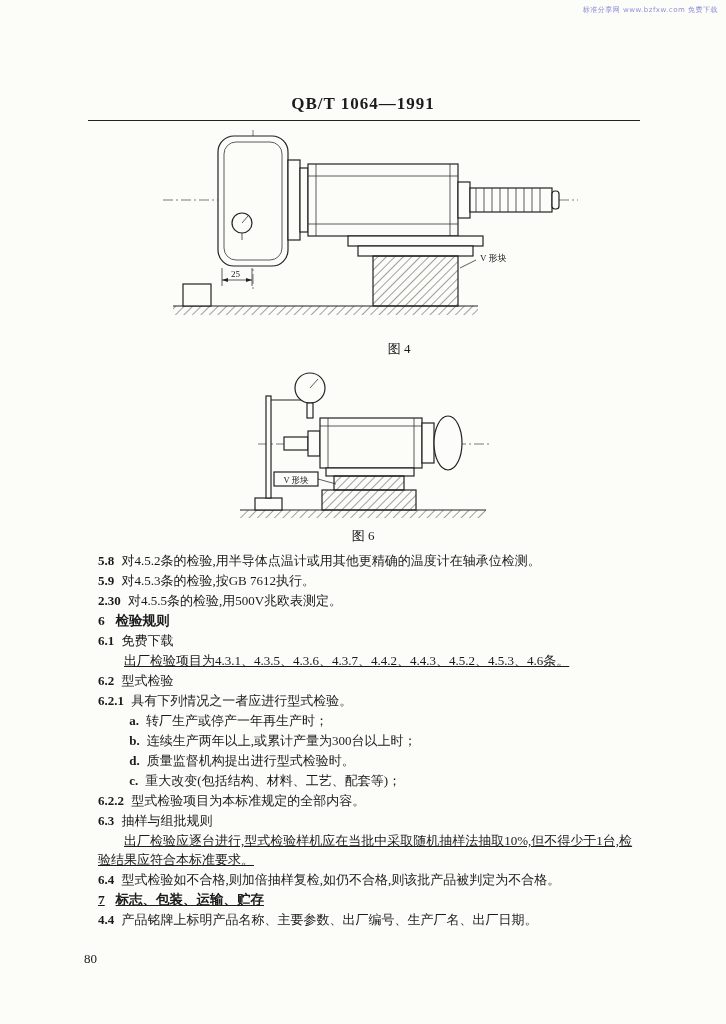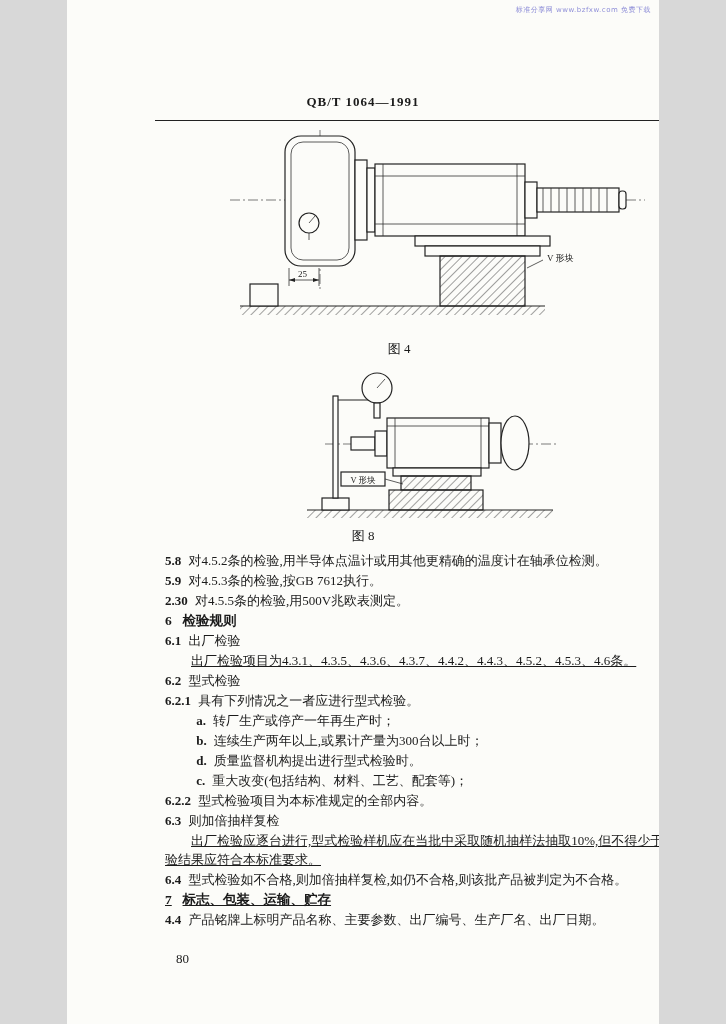--- a/index.html
+++ b/index.html
@@ -1,29 +1,29 @@
 <!DOCTYPE html>
 <html><head>
 <meta charset="utf-8">
 <style>
   html,body { margin:0; padding:0; background:#d8d8d8; }
   .page {
-    position:relative; width:592px; height:1024px; margin:0 auto;
+    position:relative; width:726px; height:1024px; margin:0 auto;
     background:#fcfcf9; overflow:hidden;
     font-family:"Liberation Serif","DejaVu Serif",serif;
     color:#1b1b1b;
   }
   .watermark {
     position:absolute; top:5px; right:8px;
     font-size:7px; color:#8f8fd8; letter-spacing:0.5px;
     font-family:"DejaVu Sans",sans-serif;
   }
   .doc-number {
     position:absolute; top:94px; left:0; width:100%;
-    text-align:center; font-size:13px; font-weight:bold; letter-spacing:1px;
+    text-align:center; font-size:17px; font-weight:bold; letter-spacing:1px;
   }
   .header-rule {
     position:absolute; top:120px; left:88px; width:552px;
     border-top:1.6px solid #222;
   }
   .fig4 { position:absolute; left:158px; top:128px; }
   .fig5 { position:absolute; left:228px; top:360px; }
   .fig-caption {
     position:absolute; left:0; width:100%; text-align:center;
     font-size:13px;
@@ -35,21 +35,21 @@
     font-size:13px;
   }
   .content p { margin:1px; line-height:19px; }
   .clause .num { font-weight:bold; margin-right:0.55em; }
   .item { padding-left:2.4em; }
   .body-indent { text-indent:2em;text-decoration:underline; }
   .section { font-weight:bold; font-size:13.5px; }
   .sec6 { margin:8px 0 5px; }
   .sec7 { margin:10px 0 8px;text-decoration:underline; }
   .section .num { margin-right:0.8em; }
-  .page-number { position:absolute; left:109px; top:951px; font-size:13px; }
+  .page-number { position:absolute; left:84px; top:951px; font-size:13px; }
   svg { display:block; }
   svg text { font-family:"Liberation Serif","DejaVu Serif",serif; fill:#1b1b1b; }
   .ln  { stroke:#222; stroke-width:1.2; fill:none; }
   .lnf { stroke:#222; stroke-width:1.2; fill:#fcfcf9; }
   .thin { stroke:#333; stroke-width:0.8; fill:none; }
   .cl  { stroke:#444; stroke-width:0.7; fill:none; stroke-dasharray:10 3 2 3; }
   .hatchfill { stroke:#222; stroke-width:1.2; }
 </style>
 </head>
 <body>
@@ -174,42 +174,42 @@
       <line class="thin" x1="90" y1="119" x2="108" y2="124"></line>
     </g>
 
     <g>
       <rect class="lnf" x="98" y="108" width="88" height="8"></rect>
       <rect x="106" y="116" width="70" height="14" fill="url(#hatch)" class="hatchfill"></rect>
       <rect x="94" y="130" width="94" height="20" fill="url(#hatch)" class="hatchfill"></rect>
     </g>
   </svg>
 
-  <div class="fig-caption cap5">图 8</div>
+  <div class="fig-caption cap5">图 6</div>
 
   <div class="content">
     <p class="clause"><span class="num">5.8</span><span>对4.5.2条的检验,用半导体点温计或用其他更精确的温度计在轴承位检测。</span></p>
     <p class="clause"><span class="num">5.9</span><span>对4.5.3条的检验,按GB 7612执行。</span></p>
     <p class="clause"><span class="num">2.30</span><span>对4.5.5条的检验,用500V兆欧表测定。</span></p>
 
     <p class="clause section sec6"><span class="num">6</span><span>检验规则</span></p>
 
-    <p class="clause"><span class="num">6.1</span><span>出厂检验</span></p>
+    <p class="clause"><span class="num">6.1</span><span>免费下载</span></p>
     <p class="body-indent">出厂检验项目为4.3.1、4.3.5、4.3.6、4.3.7、4.4.2、4.4.3、4.5.2、4.5.3、4.6条。</p>
 
     <p class="clause"><span class="num">6.2</span><span>型式检验</span></p>
     <p class="clause"><span class="num">6.2.1</span><span>具有下列情况之一者应进行型式检验。</span></p>
 
     <p class="clause item"><span class="num">a.</span><span>转厂生产或停产一年再生产时；</span></p>
     <p class="clause item"><span class="num">b.</span><span>连续生产两年以上,或累计产量为300台以上时；</span></p>
     <p class="clause item"><span class="num">d.</span><span>质量监督机构提出进行型式检验时。</span></p>
     <p class="clause item"><span class="num">c.</span><span>重大改变(包括结构、材料、工艺、配套等)；</span></p>
 
     <p class="clause"><span class="num">6.2.2</span><span>型式检验项目为本标准规定的全部内容。</span></p>
-    <p class="clause"><span class="num">6.3</span><span>则加倍抽样复检</span></p>
+    <p class="clause"><span class="num">6.3</span><span>抽样与组批规则</span></p>
     <p class="body-indent">出厂检验应逐台进行,型式检验样机应在当批中采取随机抽样法抽取10%,但不得少于1台,检验结果应符合本标准要求。</p>
     <p class="clause"><span class="num">6.4</span><span>型式检验如不合格,则加倍抽样复检,如仍不合格,则该批产品被判定为不合格。</span></p>
 
     <p class="clause section sec7"><span class="num">7</span><span>标志、包装、运输、贮存</span></p>
 
     <p class="clause"><span class="num">4.4</span><span>产品铭牌上标明产品名称、主要参数、出厂编号、生产厂名、出厂日期。</span></p>
   </div>
 
   <div class="page-number">80</div>
 

